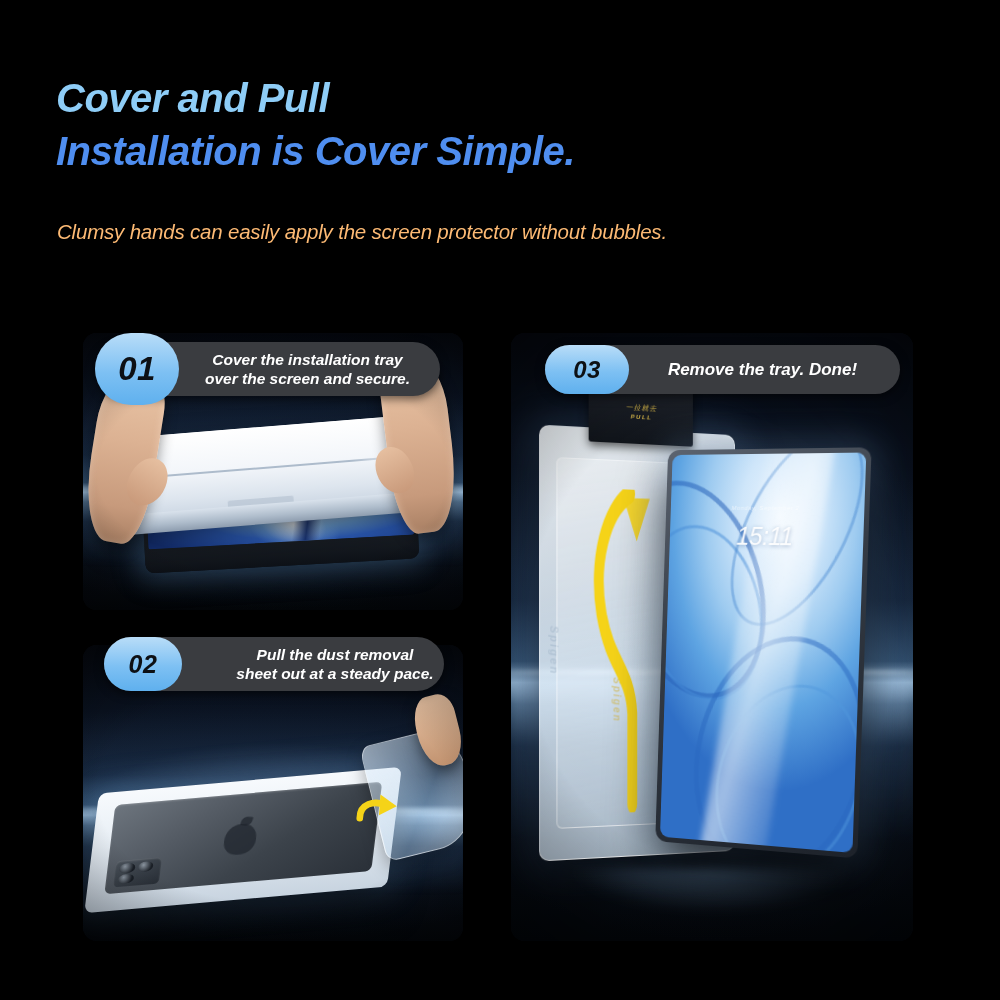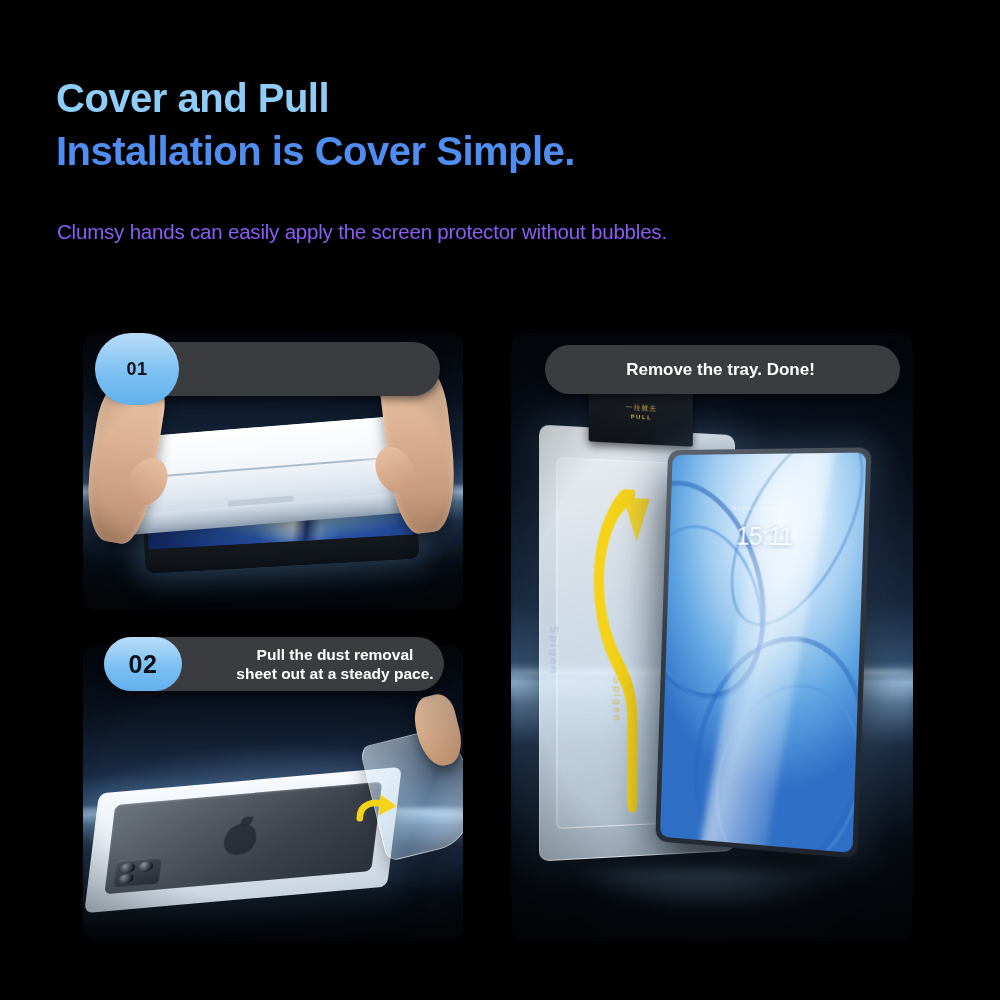--- a/index.html
+++ b/index.html
@@ -10,20 +10,21 @@
     background: #000000;
     overflow: hidden;
     font-family: "Liberation Sans", sans-serif;
   }
 
   #page {
     position: relative;
     width: 1000px;
     height: 1000px;
     background: #000000;
+    font-style: italic;
   }
 
   
   .headline {
     position: absolute;
     left: 56px;
     top: 72px;
     width: 880px;
   }
   .headline-line {
@@ -35,21 +36,21 @@
   }
   .headline-line.l1 { color: #8ecdf7; }
   .headline-line.l2 { color: #4f8ef0; }
 
   .subtitle {
     position: absolute;
     left: 57px;
     top: 220px;
     font-size: 20.5px;
     font-weight: 500;
-    color: #8b5cf6;
+    color: #fdba74;
     letter-spacing: -0.2px;
     white-space: nowrap;
   }
 
   
   .panel {
     position: absolute;
     overflow: hidden;
     border-radius: 14px;
     background: #04060b;
@@ -124,21 +125,21 @@
   }
   .step-text {
     color: #ffffff;
     font-weight: 700;
     text-align: center;
     line-height: 1.25;
     white-space: pre-line;
   }
 
   #step-bar-01 { left: 95px;  top: 342px; width: 345px; height: 54px; }
-  #step-bar-01 .step-num  { width: 84px; height: 72px; font-size: 18px; }
+  #step-bar-01 .step-num  { width: 84px; height: 72px; font-size: 33px; }
   #step-bar-01 .step-text { flex: 1; font-size: 15.5px; padding: 0 8px 0 4px; }
 
   #step-bar-02 { left: 104px; top: 637px; width: 340px; height: 54px; gap: 12px; }
   #step-bar-02 .step-num  { width: 78px; height: 54px; font-size: 25px; }
   #step-bar-02 .step-text { flex: 1; font-size: 15.5px; padding: 0 8px 0 4px; margin-left: 36px; }
 
   #step-bar-03 { left: 545px; top: 345px; width: 355px; height: 49px; }
   #step-bar-03 .step-num  { width: 84px; height: 49px; font-size: 24px; }
   #step-bar-03 .step-text { flex: 1; font-size: 17px; padding: 0 10px 0 6px; }
 
@@ -568,25 +569,28 @@
         <div class="lock-time">15:11</div>
       </div>
     </div>
 
     <div class="s3-reflection"></div>
     <div class="vignette"></div>
   </div>
 
   <div class="step-bar" id="step-bar-01">
     <div class="step-num">01</div>
+    <div class="step-text">Cover the installation tray
+over the screen and secure.</div>
   </div>
 
   <div class="step-bar" id="step-bar-02">
     <div class="step-num">02</div>
     <div class="step-text">Pull the dust removal
 sheet out at a steady pace.</div>
   </div>
 
   <div class="step-bar" id="step-bar-03">
+    <div class="step-num">03</div>
     <div class="step-text">Remove the tray. Done!</div>
   </div>
 
 </div>
 
 </body></html>

